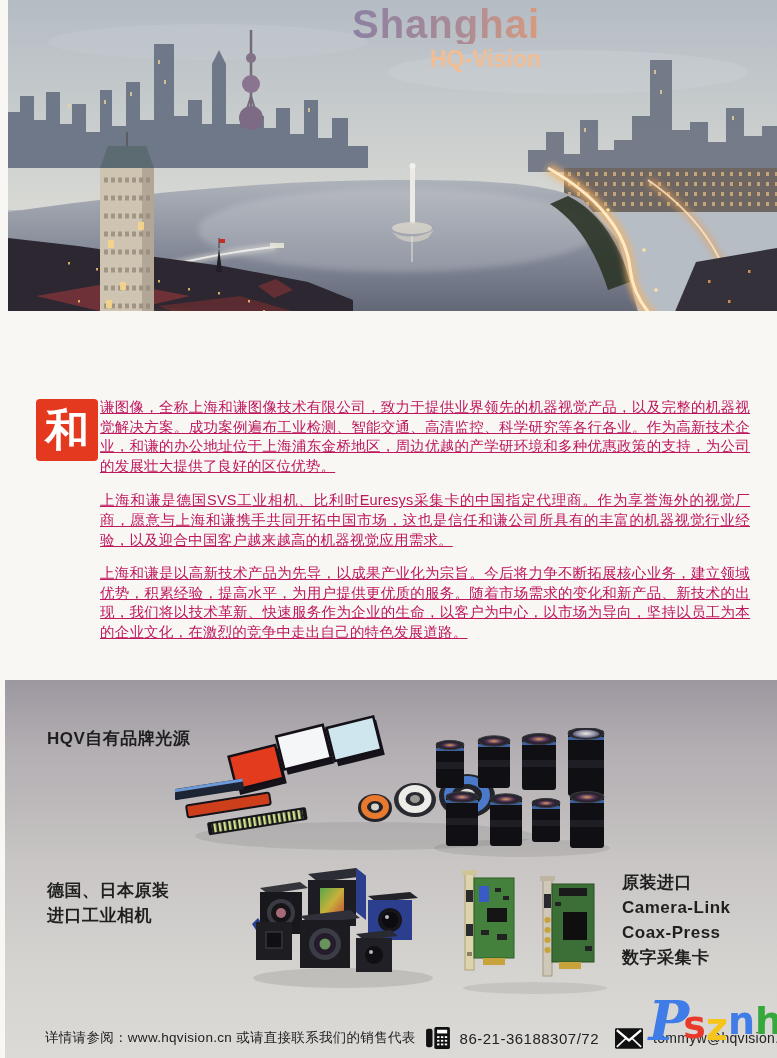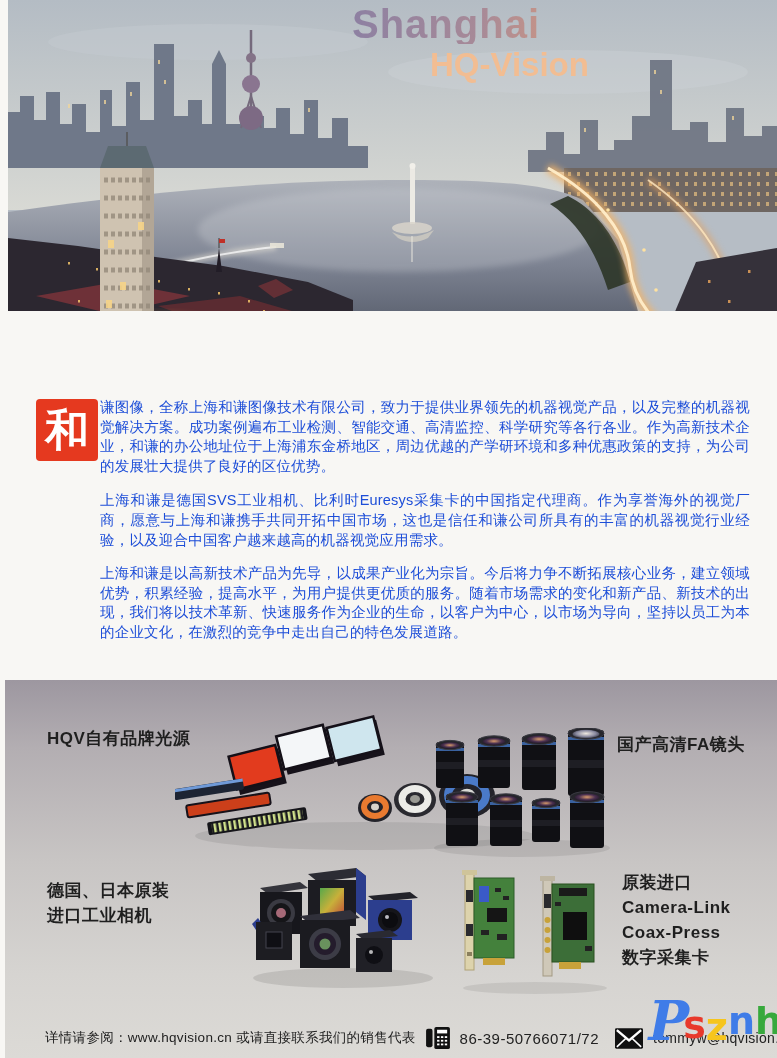--- a/index.html
+++ b/index.html
@@ -5,29 +5,29 @@
   html,body{margin:0;padding:0;background:#e9e8e6;}
   .page{position:relative;width:777px;height:1058px;margin:0 auto;overflow:hidden;
         background:#f8f7f4;font-family:"Liberation Sans",sans-serif;color:#333;}
   
   .photo{position:absolute;left:8px;top:0;width:769px;height:311px;overflow:hidden;background:#b6bdc5;}
   .photo svg{display:block;}
   .photo-title{position:absolute;left:344px;top:4px;z-index:5;line-height:1;}
   .pt1{font-size:40px;font-weight:700;letter-spacing:1px;color:#9a8aa0;
        background:linear-gradient(90deg,#8d80a2 0%,#a88a97 55%,#d99a7d 100%);
        -webkit-background-clip:text;background-clip:text;-webkit-text-fill-color:transparent;}
-  .pt2{font-size:33px;font-weight:700;color:#f2bd92;margin:4px 0 4px 78px;}
+  .pt2{font-size:23px;font-weight:700;color:#f2bd92;margin:4px 0 4px 78px;}
   
   .about{position:absolute;left:0;top:347px;width:777px;height:333px;background:#f8f7f4;}
   .dropcap{position:absolute;left:36px;top:52px;width:62px;height:62px;background:#e5391f;
            border-radius:4px;color:#fff;text-align:center;line-height:62px;font-size:44px;
            font-weight:700;font-family:"DejaVu Serif",serif;}
   .about-text{position:absolute;left:100px;top:51px;width:650px;}
   .about-text p{margin:0;font-size:14.5px;line-height:19.6px;letter-spacing:.2px;
-                text-align:justify;color:#1d4ed8;}
+                text-align:justify;color:#be185d;text-decoration:underline;}
   .about-text p.p2{margin-top:15px;} .about-text p.p3{margin-top:14px;}
   
   .products{position:absolute;left:5px;top:680px;width:777px;height:378px;
             background:linear-gradient(180deg,#9d97a0 0%,#b3aeb2 18%,#c8c5c4 48%,#d6d4d1 78%,#dcdad6 100%);}
   .plabel{position:absolute;font-size:17px;font-weight:700;color:#1f1f1f;line-height:25px;letter-spacing:.5px;}
   .lab-light{left:42px;top:46px;}
   .lab-lens{left:612px;top:52px;}
   .lab-cam{left:42px;top:198px;}
   .lab-grab{left:617px;top:190px;line-height:25px;}
   .cluster{position:absolute;}
@@ -216,21 +216,20 @@
       <p class="p2">上海和谦是德国SVS工业相机、比利时Euresys采集卡的中国指定代理商。作为享誉海外的视觉厂商，愿意与上海和谦携手共同开拓中国市场，这也是信任和谦公司所具有的丰富的机器视觉行业经验，以及迎合中国客户越来越高的机器视觉应用需求。</p>
       <p class="p3">上海和谦是以高新技术产品为先导，以成果产业化为宗旨。今后将力争不断拓展核心业务，建立领域优势，积累经验，提高水平，为用户提供更优质的服务。随着市场需求的变化和新产品、新技术的出现，我们将以技术革新、快速服务作为企业的生命，以客户为中心，以市场为导向，坚持以员工为本的企业文化，在激烈的竞争中走出自己的特色发展道路。</p>
     </div>
   </div>
 
   <div class="products">
 
     <div class="plabel lab-light">HQV自有品牌光源</div>
 
     <div class="plabel lab-lens">
-      <div>国产高清FA镜头</div>
     </div>
 
     <div class="plabel lab-cam">
       <div>德国、日本原装</div>
       <div>进口工业相机</div>
     </div>
 
     <div class="plabel lab-grab">
       <div>原装进口</div>
       <div>Camera-Link</div>
@@ -463,21 +462,21 @@
               <rect x="20.4" y="10" width="2.6" height="2"></rect>
             <rect x="12" y="14" width="2.6" height="2"></rect>
               <rect x="16.2" y="14" width="2.6" height="2"></rect>
               <rect x="20.4" y="14" width="2.6" height="2"></rect>
             <rect x="12" y="18" width="2.6" height="2"></rect>
               <rect x="16.2" y="18" width="2.6" height="2"></rect>
               <rect x="20.4" y="18" width="2.6" height="2"></rect>
           </g>
         </svg>
       </span>
-      <span class="phone">86-39-50766071/72</span>
+      <span class="phone">86-21-36188307/72</span>
       <span class="cicon">
         <svg width="28" height="21" viewBox="0 0 30 22">
           <rect x="0" y="0" width="30" height="22" rx="1.5" fill="#111"></rect>
           <polyline points="2,2 15,13 28,2" fill="none" stroke="#fff" stroke-width="2.5"></polyline>
           <line x1="2" y1="20" x2="11.5" y2="11" stroke="#fff" stroke-width="1.8"></line>
           <line x1="28" y1="20" x2="18.5" y2="11" stroke="#fff" stroke-width="1.8"></line>
         </svg>
       </span>
       <span class="email">tommyw@hqvision.cn</span>
     </div>

